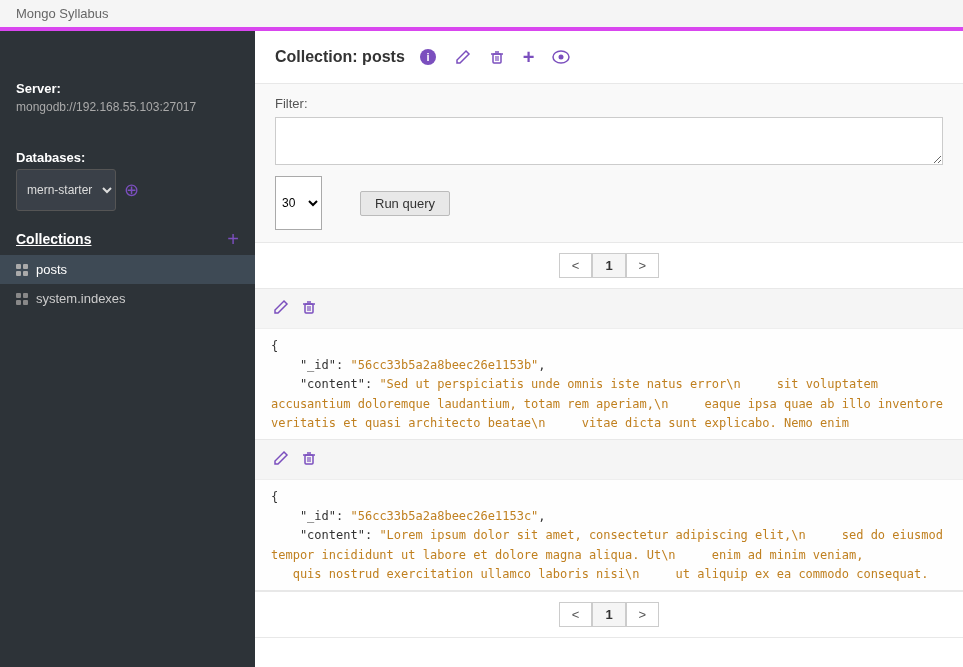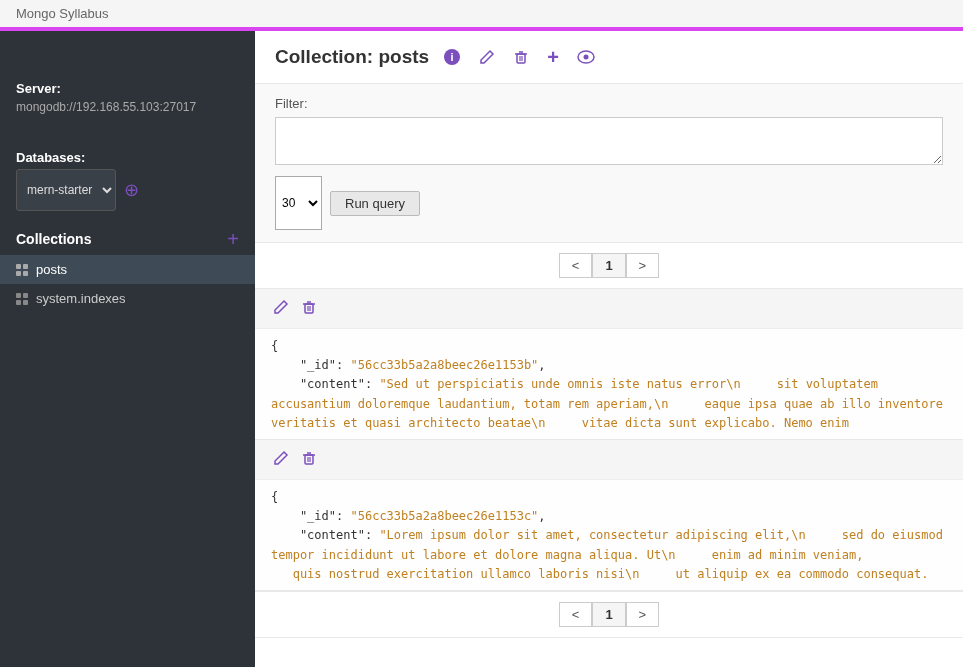--- a/index.html
+++ b/index.html
@@ -81,20 +81,21 @@
       display: flex;
       align-items: center;
       justify-content: space-between;
       padding: 12px 16px 6px 16px;
     }
 
     .collections-title {
       font-weight: bold;
       color: #fff;
       font-size: 14px;
+      text-decoration: underline;
     }
 
     .collections-add {
       background: none;
       border: none;
       color: #7b4fbe;
       font-size: 20px;
       cursor: pointer;
       line-height: 1;
     }
@@ -146,21 +147,21 @@
     #collection-header {
       display: flex;
       align-items: center;
       padding: 14px 20px;
       gap: 10px;
       border-bottom: 1px solid #e8e8e8;
       background: #fff;
     }
 
     #collection-title {
-      font-size: 19px;
+      font-size: 16px;
       font-weight: bold;
       color: #333;
     }
 
     .header-icon-btn {
       background: none;
       border: none;
       cursor: pointer;
       font-size: 16px;
       padding: 2px 4px;
@@ -214,20 +215,21 @@
     }
 
     #run-query-btn {
       background: #e8e8e8;
       border: 1px solid #bbb;
       padding: 4px 14px;
       font-size: 13px;
       cursor: pointer;
       border-radius: 2px;
       color: #333;
+      margin-left: 30px;
     }
 
     
     .pagination {
       display: flex;
       align-items: center;
       justify-content: center;
       gap: 0;
       padding: 10px 0;
       border-bottom: 1px solid #e8e8e8;

